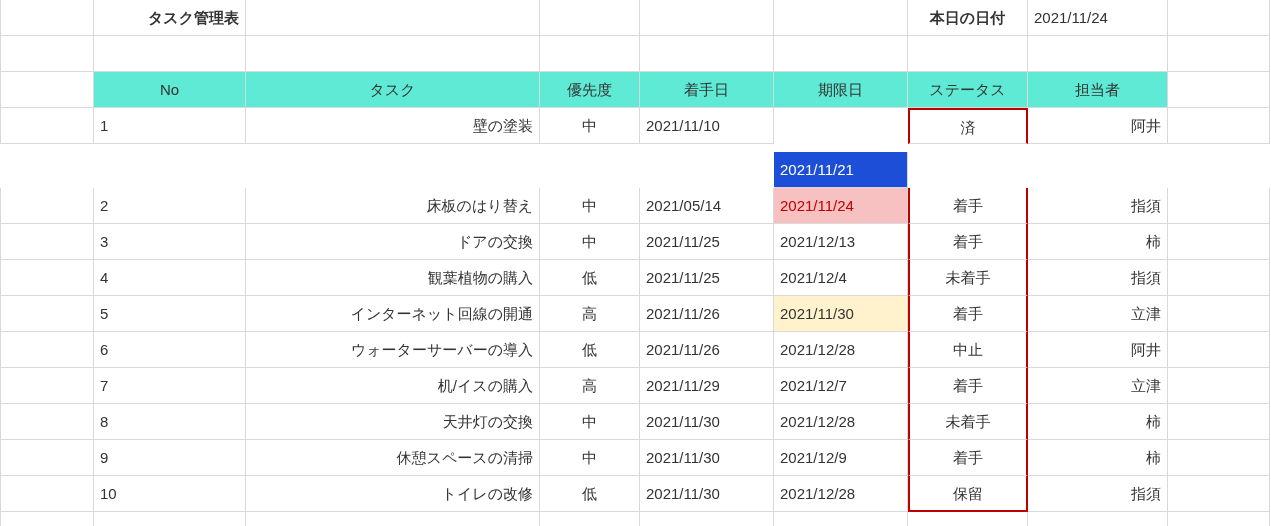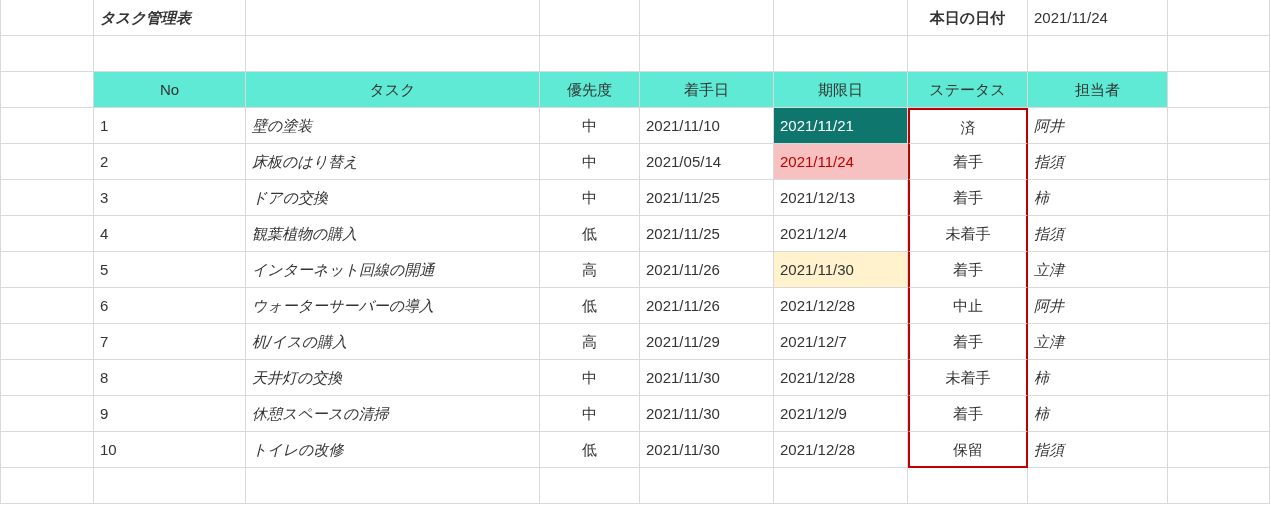--- a/index.html
+++ b/index.html
@@ -26,30 +26,30 @@
     white-space: nowrap;
     position: relative;
     background: #fff;
   }
   
   .col-first { border-left: 1px solid #d9d9d9; }
 
   .bold { font-weight: bold; }
   .center { text-align: center; }
   .right  { text-align: left; }
-  .left   { text-align: left; font-style: italic; }
+  .left   { text-align: right; }
 
   
   .hdr {
     background: #5eead4;
     text-align: center;
   }
 
   
-  .hl-gray   { background: #0f766e; color: #fff; }
+  .hl-gray   { background: #1d4ed8; color: #fff; margin-top: 44px; }
   .hl-pink   { background: #f8c1c1; color: #c00000; }
   .hl-yellow { background: #fff2cc; }
 
   
   .status-first { border-top: 2px solid #c00000 !important; }
   .status-last  { border-bottom: 2px solid #c00000 !important; text-align: center; }
   .status-col   { border-left: 2px solid #c00000 !important; border-right: 2px solid #c00000 !important; }
 
 </style>
 </head>

